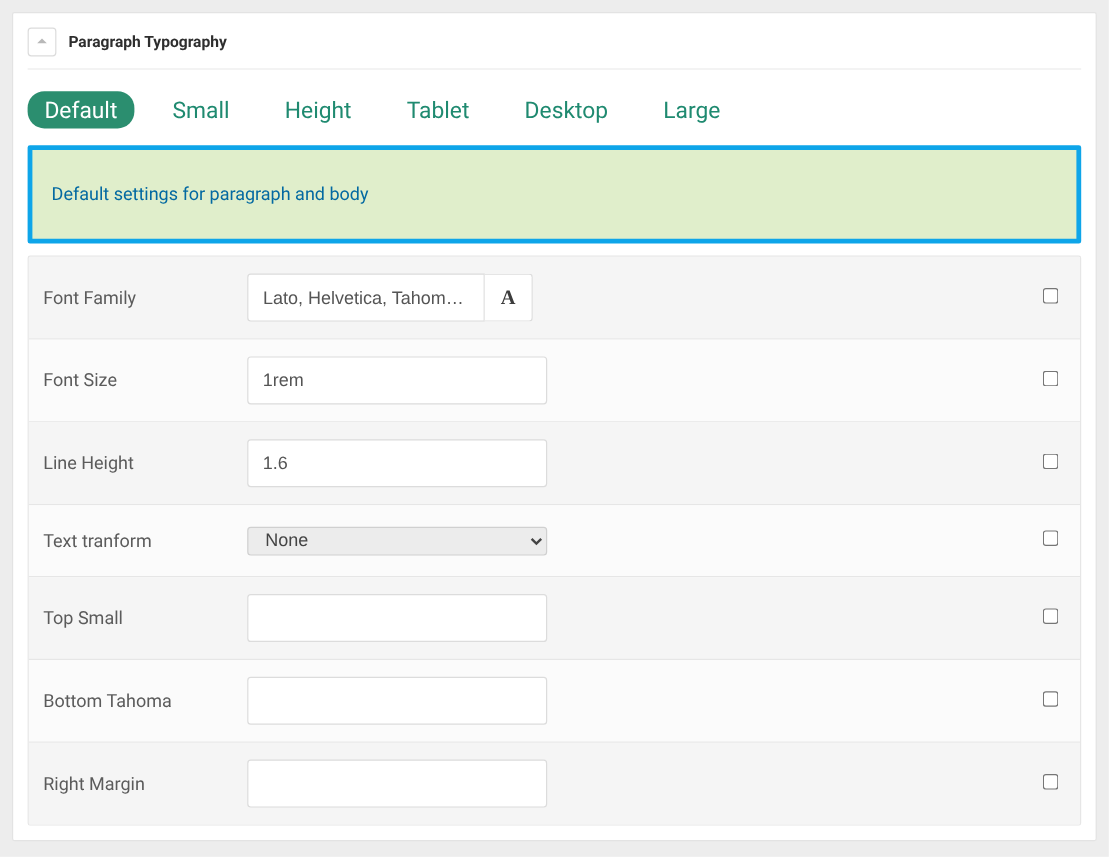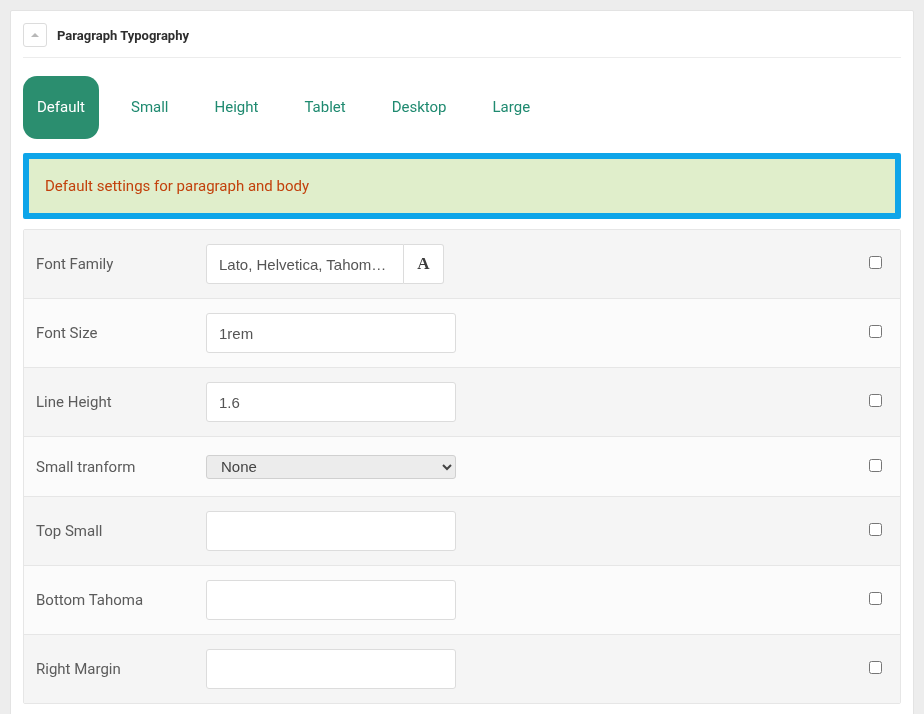--- a/index.html
+++ b/index.html
@@ -46,38 +46,38 @@
     height: 1px;
     background: #ececec;
     margin: 0 12px;
   }
   .tabs {
     display: flex;
     gap: 18px;
     padding: 18px 12px 14px 12px;
   }
   .tab {
-    font-size: 15px;
+    font-size: 19px;
     color: #1f8a70;
     cursor: pointer;
-    padding: 24px 14px;
+    padding: 6px 14px;
     border-radius: 14px;
     line-height: 1;
   }
   .tab.active {
     background: #2b8e6f;
     color: #fff;
   }
   .info-bar {
     margin: 0 12px 0 12px;
     background: #e0eecb;
-    color: #c2410c;
-    border: 6px solid #0ea5e9;
+    color: #0369a1;
+    border: 4px solid #0ea5e9;
     border-radius: 2px;
-    padding: 18px 16px;
+    padding: 28px 16px;
     font-size: 15px;
   }
   .form-area {
     margin: 10px 12px 12px 12px;
     border: 1px solid #e6e6e6;
     border-radius: 2px;
     overflow: hidden;
   }
   .form-row {
     display: flex;
@@ -203,21 +203,21 @@
 
     <div class="form-row">
       <div class="row-label">Line Height</div>
       <div class="row-control">
         <input type="text" value="1.6" style="">
       </div>
       <div class="row-check"><input type="checkbox" style=""></div>
     </div>
 
     <div class="form-row">
-      <div class="row-label">Small tranform</div>
+      <div class="row-label">Text tranform</div>
       <div class="row-control">
         <select>
           <option>None</option>
         </select>
       </div>
       <div class="row-check"><input type="checkbox" style=""></div>
     </div>
 
     <div class="form-row">
       <div class="row-label">Top Small</div>

